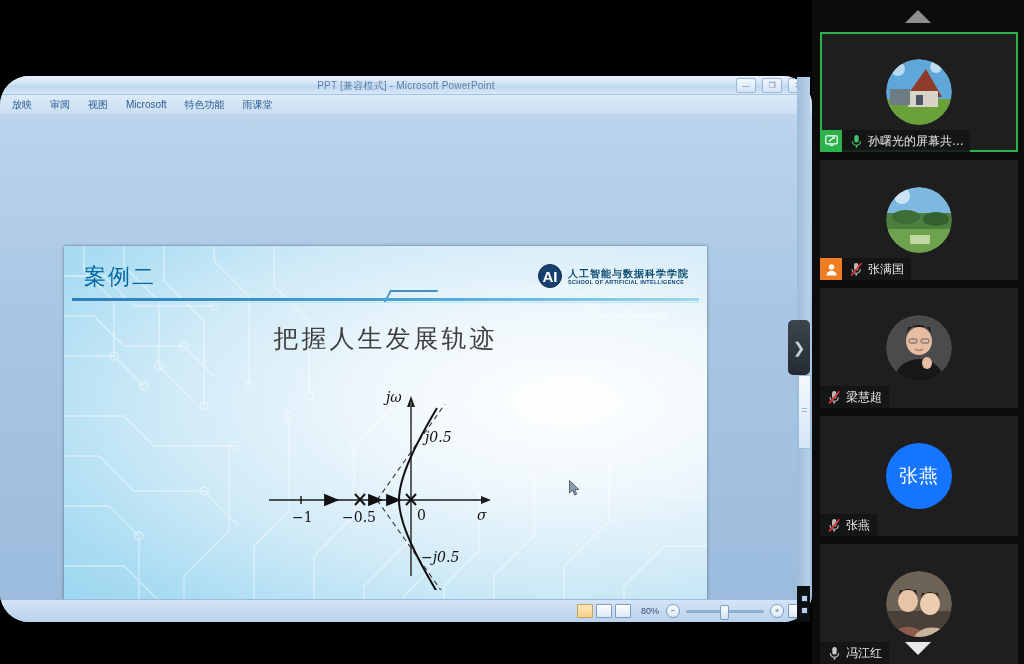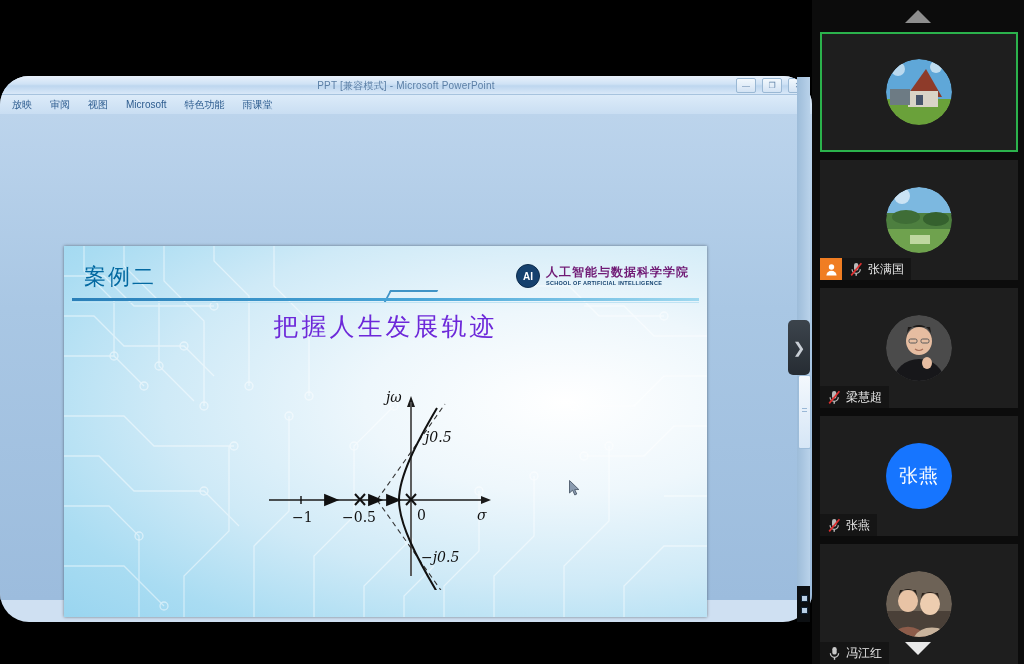--- a/index.html
+++ b/index.html
@@ -44,25 +44,25 @@
   .slide-title{position:absolute;left:20px;top:16px;font-size:22px;color:#0369a1;
        font-family:"DejaVu Sans","Liberation Sans",sans-serif;letter-spacing:2px;}
   .title-rule{position:absolute;left:8px;right:8px;top:52px;height:3px;
        background:linear-gradient(to right,#2a7fb8,#49a6d8 55%,#9fd8ef);}
   .title-rule2{position:absolute;left:8px;right:8px;top:56px;height:1px;background:#bfe3f4;}
   .rule-notch{position:absolute;right:272px;top:44px;width:46px;height:10px;
        border-left:2px solid #3f93c6;border-top:2px solid #3f93c6;transform:skewX(-28deg);}
   .logo{position:absolute;right:18px;top:18px;display:flex;align-items:center;gap:6px;}
   .logo-mark{width:22px;height:22px;border-radius:50%;background:#16416e;
        display:flex;align-items:center;justify-content:center;color:#fff;
-       font-size:10px;font-weight:bold;border:1px solid #0d2c4d;}
-  .logo-cn{font-size:12px;font-weight:bold;color:#701a75;letter-spacing:1px;line-height:1.1;}
+       font-size:15px;font-weight:bold;border:1px solid #0d2c4d;}
+  .logo-cn{font-size:10px;font-weight:bold;color:#0c4a6e;letter-spacing:1px;line-height:1.1;}
   .logo-en{font-size:5.5px;font-weight:bold;color:#13416e;letter-spacing:.3px;}
-  .slide-heading{position:absolute;left:0;right:0;top:64px;text-align:center;
-       font-size:25px;color:#6d28d9;letter-spacing:3px;
+  .slide-heading{position:absolute;left:0;right:0;top:76px;text-align:center;
+       font-size:25px;color:#404040;letter-spacing:3px;
        font-family:"DejaVu Sans","Liberation Sans",sans-serif;}
 
   .plot{position:absolute;left:195px;top:134px;width:250px;height:210px;}
 
   
   .ppt-status{position:absolute;left:0;right:0;bottom:0;height:22px;
        background:linear-gradient(to bottom,#d3e4f6,#b9d2ec);
        border-top:1px solid #9dbbd8;display:flex;align-items:center;justify-content:flex-end;}
   .sview{width:14px;height:12px;border:1px solid #7d9cbb;border-radius:1px;margin-right:3px;
        background:linear-gradient(to bottom,#fdfefe,#dce9f6);}
@@ -272,20 +272,32 @@
               <text x="162" y="182" font-style="italic">−j0.5</text>
             </g>
           </svg>
         </div>
 
         <svg class="cursor" viewBox="0 0 12 16">
           <path d="M0.5,0.5 L0.5,13 L3.6,10.2 L5.8,15 L7.8,14 L5.7,9.6 L9.8,9.5 Z" fill="#8a9bb0" stroke="#3f4c5d" stroke-width="0.8"></path>
         </svg>
       </div>
 
+      <div class="ppt-status">
+        <div class="sview sel"></div>
+        <div class="sview"></div>
+        <div class="sview"></div>
+        <div class="zoomtxt">80%</div>
+        <div class="zbtn">−</div>
+        <div class="ztrack">
+          <div class="zthumb"></div>
+        </div>
+        <div class="zbtn">+</div>
+        <div class="fitbtn"></div>
+      </div>
     </div>
 
     <div class="vscroll">
       <div class="vthumb">
           <i></i>
         </div>
       <div class="vscroll-btm">
         <div class="dbl"></div>
         <div class="dbl2"></div>
       </div>
@@ -316,20 +328,38 @@
               <circle cx="12" cy="10" r="7" fill="#cfe6f5" opacity=".8"></circle>
               <circle cx="50" cy="8" r="6" fill="#e8f3fb" opacity=".7"></circle>
               <rect y="40" width="66" height="26" fill="#6aa13a"></rect>
               <polygon points="20,38 40,10 56,38" fill="#8e3b2a"></polygon>
               <rect x="22" y="32" width="30" height="16" fill="#d9d4c7"></rect>
               <rect x="4" y="30" width="20" height="16" fill="#6d7b84"></rect>
               <rect x="30" y="36" width="7" height="10" fill="#47556b"></rect>
             </g>
           </svg>
         </div>
+        <div class="namebar">
+          <div class="sharebadge">
+            <svg width="13" height="12" viewBox="0 0 13 12">
+              <rect x="0.8" y="0.8" width="11.4" height="8" rx="1" fill="none" stroke="#fff" stroke-width="1.2"></rect>
+              <path d="M4 6.5 L9 2.2" stroke="#fff" stroke-width="1.2" fill="none"></path>
+              <polygon points="9.6,1.6 9.6,4.2 7.1,1.9" fill="#fff"></polygon>
+              <rect x="4.6" y="9.6" width="4" height="1.2" fill="#fff"></rect>
+            </svg>
+          </div>
+          <div class="mic">
+            <svg width="11" height="15" viewBox="0 0 11 15">
+              <rect x="3.3" y="1" width="4.4" height="7.6" rx="2.2" fill="#3ec26a"></rect>
+              <path d="M1.4 7.2 a4.1 4.1 0 0 0 8.2 0" fill="none" stroke="#3ec26a" stroke-width="1.3"></path>
+              <rect x="4.8" y="11.2" width="1.4" height="2.6" fill="#3ec26a"></rect>
+            </svg>
+          </div>
+          <div class="nm">孙曙光的屏幕共...</div>
+        </div>
       </div>
 
       <div class="tile" style="top:256px;">
         <div class="av">
           <svg viewBox="0 0 66 66" width="66" height="66">
             <defs>
                 <clipPath id="c3">
                   <circle cx="33" cy="33" r="33"></circle>
                 </clipPath>
               </defs>

